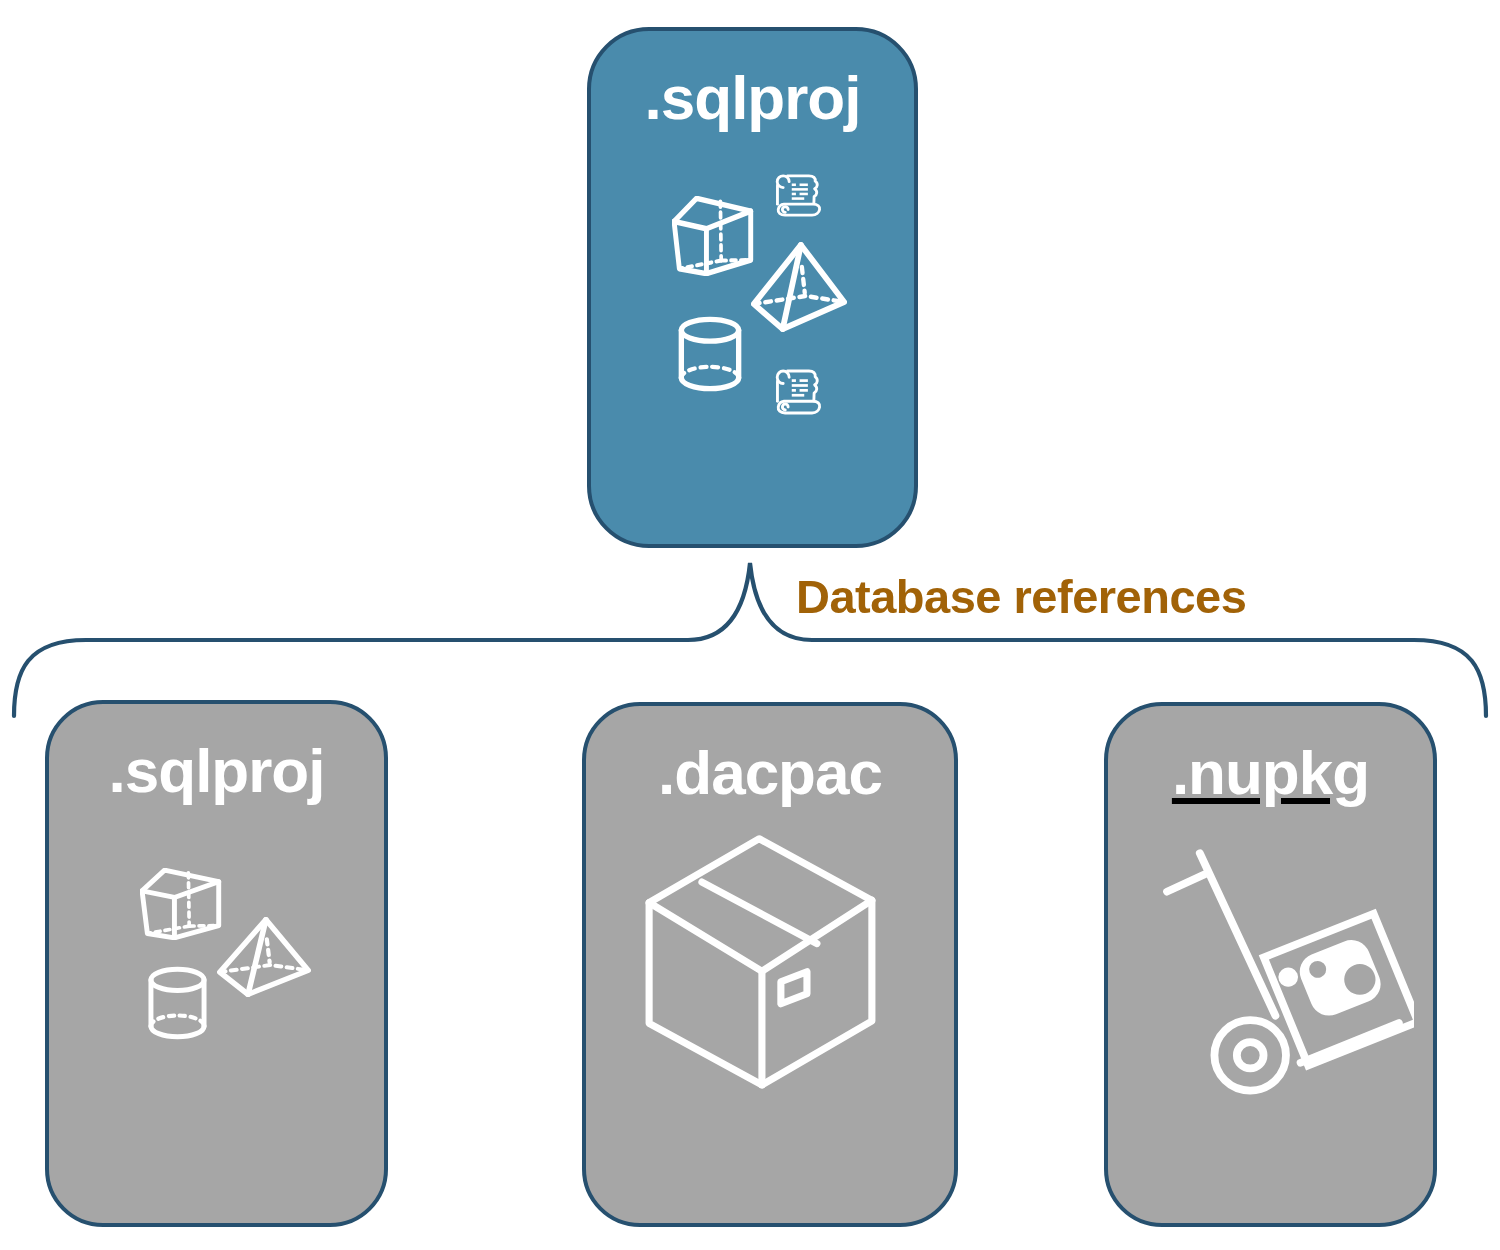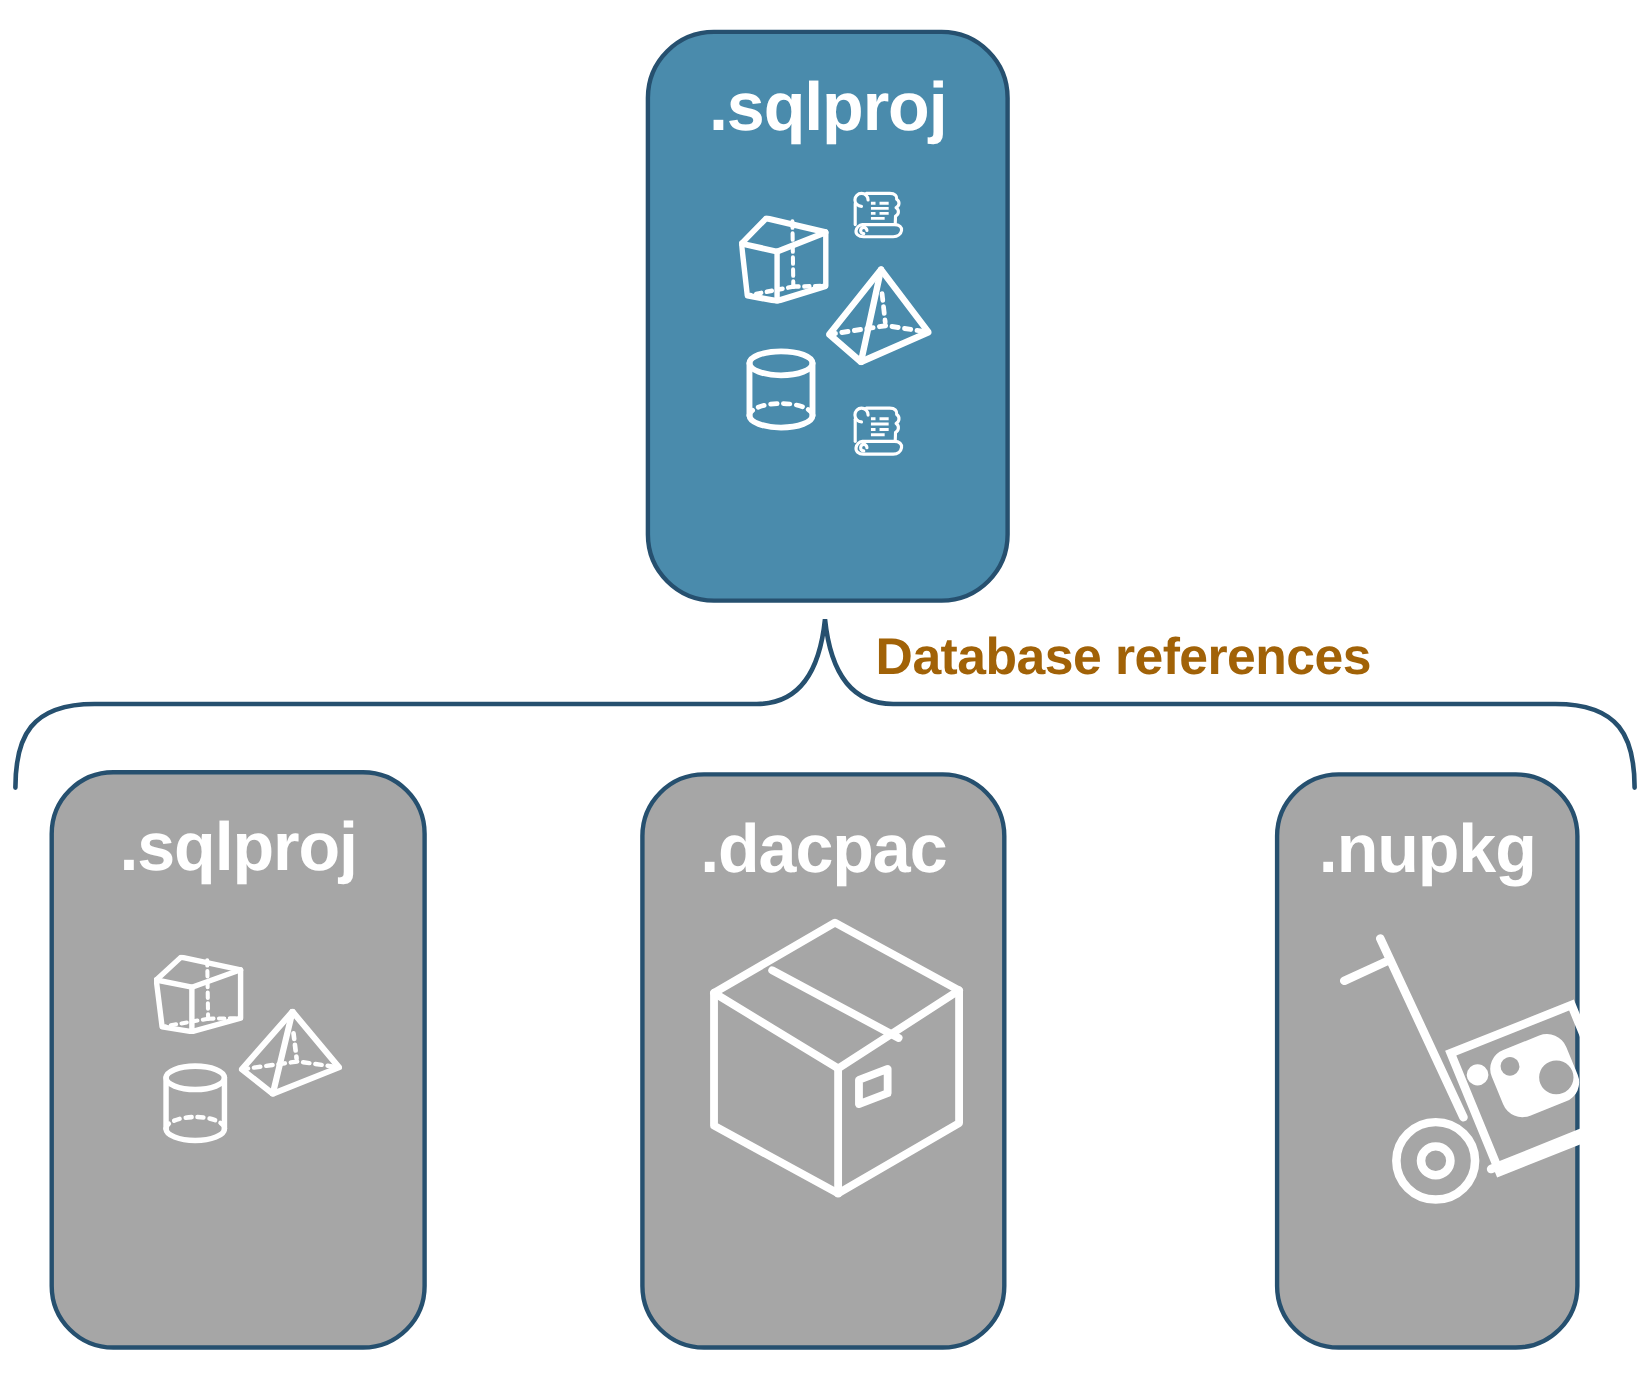--- a/index.html
+++ b/index.html
@@ -143,27 +143,27 @@
         <use href="#sym-cube"></use>
       </svg>
     <svg class="ic" style="left:168px; top:213px;" width="94" height="80">
         <use href="#sym-pyramid"></use>
       </svg>
     <svg class="ic" style="left:97px;  top:262px;" width="63" height="74">
         <use href="#sym-cylinder"></use>
       </svg>
   </div>
 
-  <div class="box gray" style="left:582px; top:702px; width:333px; height:525px;">
+  <div class="box gray" style="left:582px; top:702px; width:376px; height:525px;">
     <div class="box-title">.dacpac</div>
     <svg class="ic" style="left:56px; top:128px;" width="237" height="258">
         <use href="#sym-package"></use>
       </svg>
   </div>
 
-  <div class="box gray" style="left:1159px; top:702px; width:277px; height:525px;">
+  <div class="box gray" style="left:1104px; top:702px; width:333px; height:525px;text-decoration:underline;">
     <div class="box-title">.nupkg</div>
     <svg class="ic" style="left:54px; top:141px;" width="252" height="248">
         <use href="#sym-handtruck"></use>
       </svg>
   </div>
 
 </div>
 
 </body></html>

